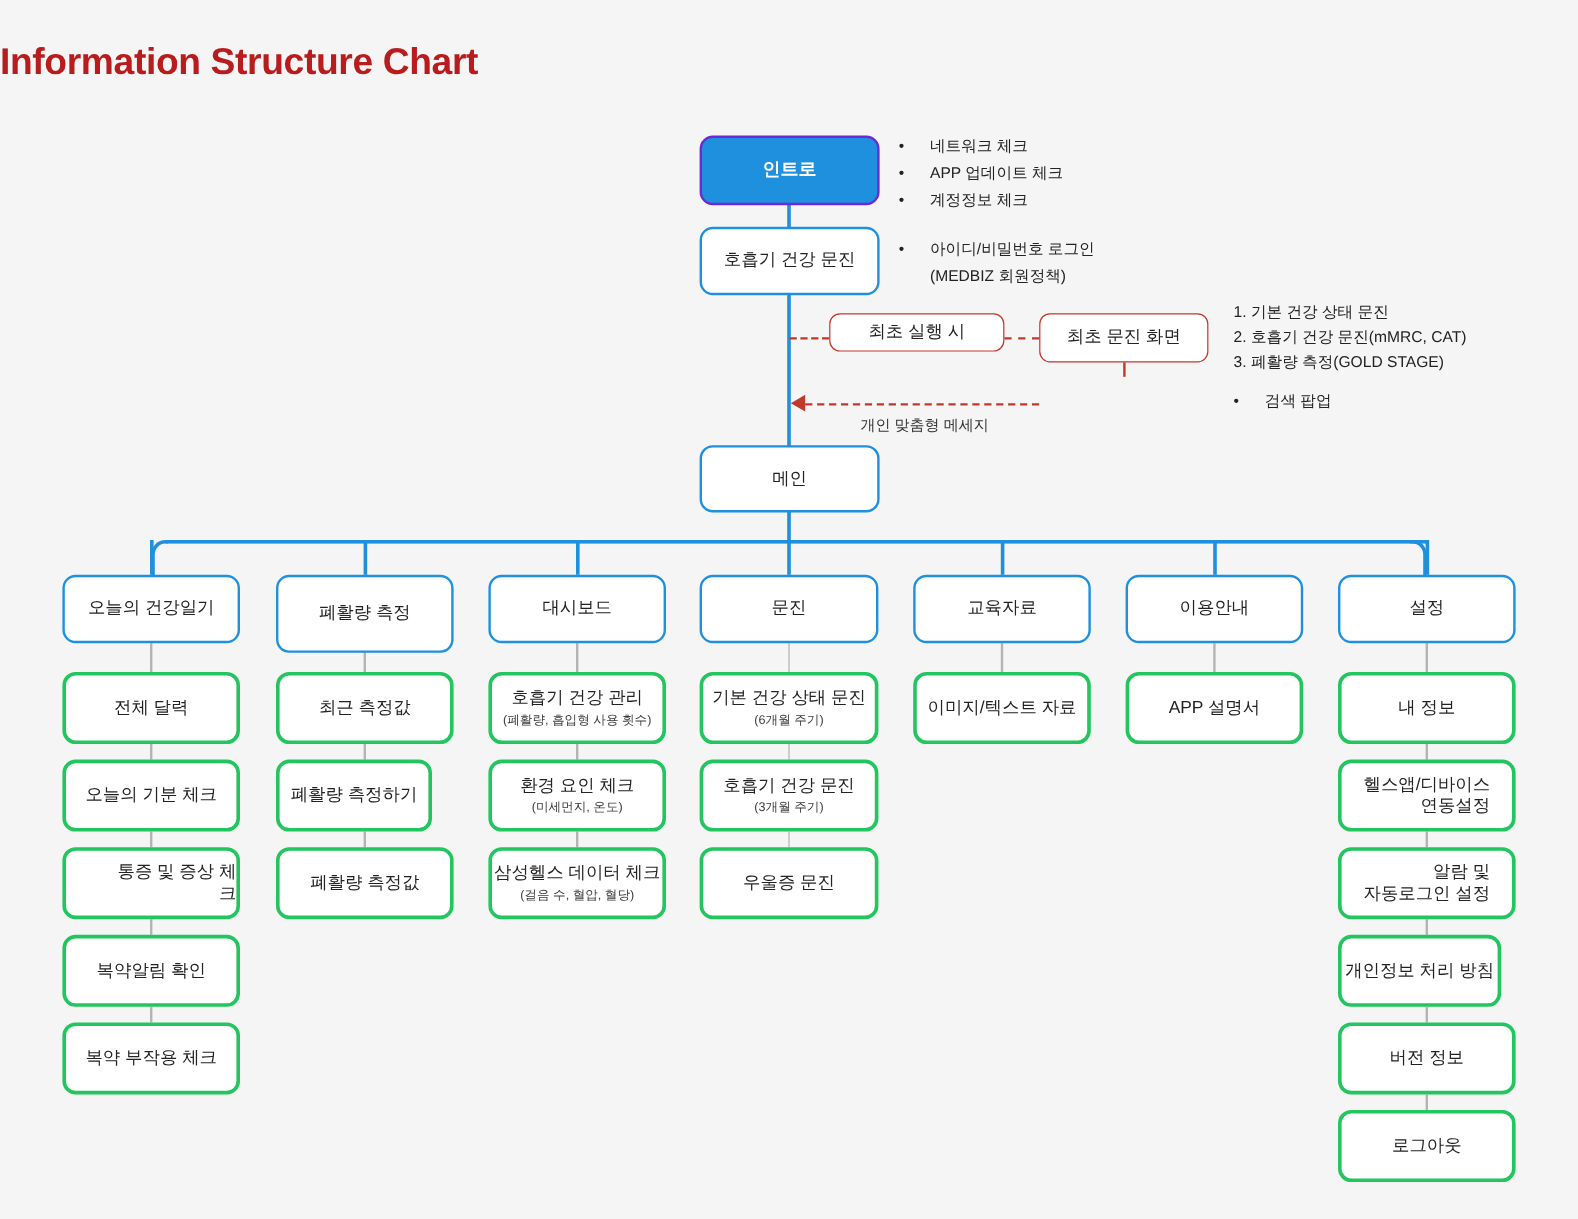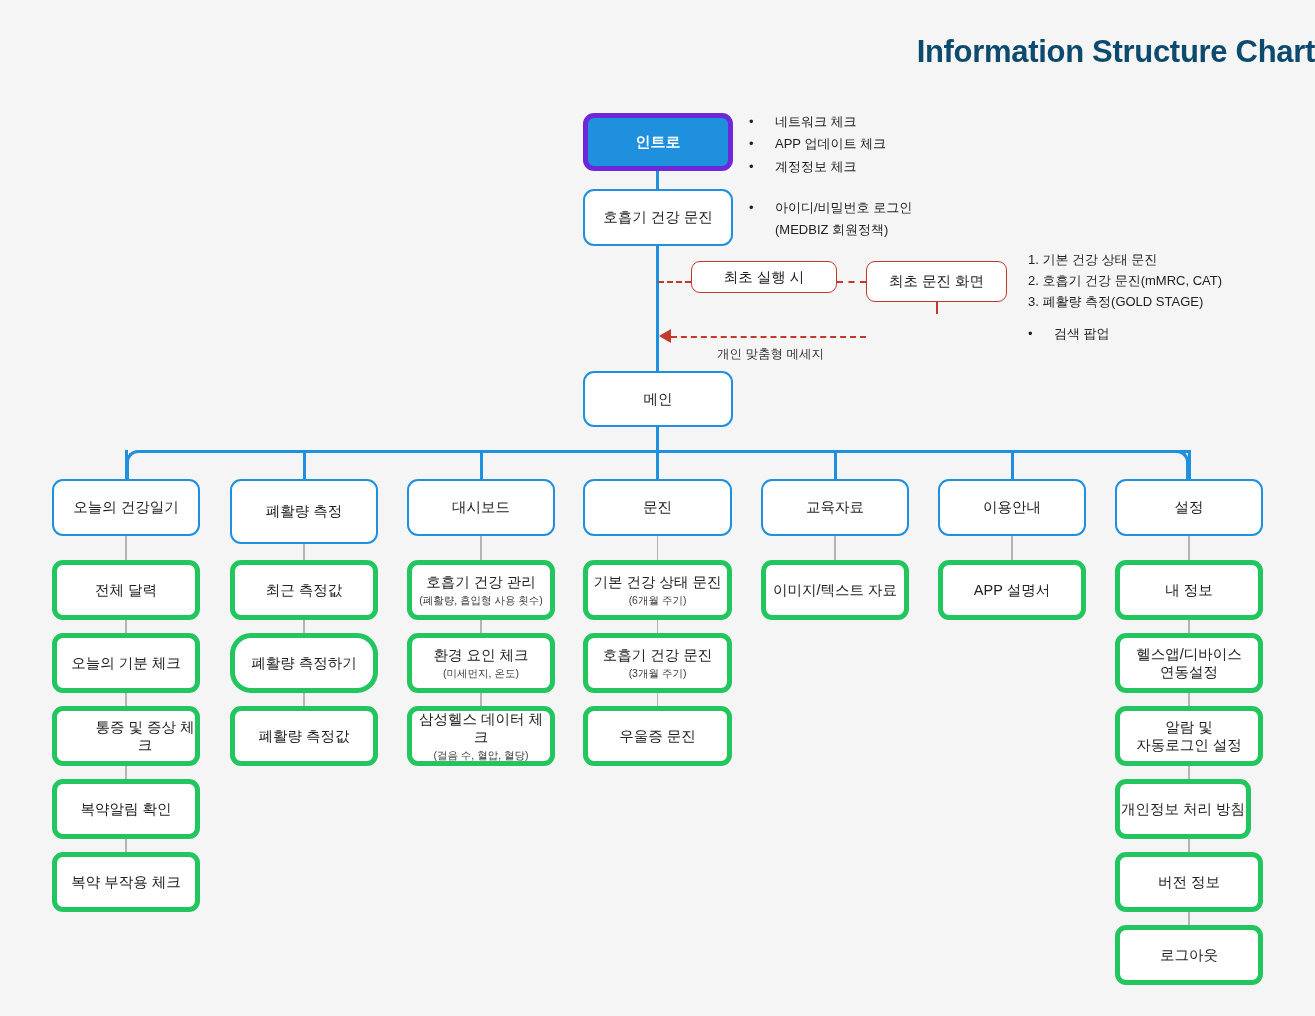--- a/index.html
+++ b/index.html
@@ -7,42 +7,42 @@
     width: 1315px; height: 1016px;
     background: #f5f5f5;
     font-family: "Liberation Sans", "DejaVu Sans", sans-serif;
     color: #1a1a1a;
     overflow: hidden;
   }
   #stage { position: relative; width: 1315px; height: 1016px; }
 
   .title {
     position: absolute; left: 0; top: 34px; width: 1315px;
-    text-align: right; font-size: 31px; font-weight: bold;
-    letter-spacing: -0.3px; color: #0c4a6e;
+    text-align: left; font-size: 31px; font-weight: bold;
+    letter-spacing: -0.3px; color: #b91c1c;
   }
 
   
   .node {
     position: absolute;
     display: flex; flex-direction: column;
     align-items: center; justify-content: center;
     text-align: center; background: #ffffff;
     border-radius: 11px; line-height: 1.25;
     font-size: 14.5px; color: #222;
     z-index: 3;
   }
   .node .sub { font-size: 10.5px; color: #3b3b3b; margin-top: 2px; }
 
   .node.blue-fill {
-    background: #1f90de; border: 5px solid #6d28d9;
+    background: #1f90de; border: 2px solid #6d28d9;
     color: #ffffff; font-weight: bold; font-size: 15px;
   }
   .node.blue-out { border: 2px solid #1f90de; }
-  .node.gray-out { border: 5px solid #22c55e; }
+  .node.gray-out { border: 3px solid #22c55e; text-align: right; }
   .node.red-out  { border: 1.6px solid #c0392b; border-radius: 9px; }
 
   
   .ln { position: absolute; z-index: 1; }
   .ln.v-blue { width: 3px; background: #1f90de; }
   .ln.h-blue { height: 3px; background: #1f90de; }
   .ln.v-gray { width: 1.5px; background: #b4b4b4; }
 
   
   .elbow {
@@ -212,21 +212,21 @@
         <span>복약 부작용 체크</span>
       </div>
       <div class="node blue-out" style="left: 230px; top: 479px; width: 148px; height: 65px;">
         <span>폐활량 측정</span>
       </div>
       <div class="ln v-gray" style="left: 303.25px; top: 536px; height: 24px;"></div>
       <div class="node gray-out" style="left: 230px; top: 560px; width: 148px; height: 60px;">
         <span>최근 측정값</span>
       </div>
       <div class="ln v-gray" style="left: 303.25px; top: 620px; height: 13px;"></div>
-      <div class="node gray-out" style="left: 230px; top: 633px; width: 148px; height: 60px; border-radius: 21px;">
+      <div class="node gray-out" style="left: 230px; top: 633px; width: 130px; height: 60px;">
         <span>폐활량 측정하기</span>
       </div>
       <div class="ln v-gray" style="left: 303.25px; top: 693px; height: 13px;"></div>
       <div class="node gray-out" style="left: 230px; top: 706px; width: 148px; height: 60px;">
         <span>폐활량 측정값</span>
       </div>
       <div class="node blue-out" style="left: 407px; top: 479px; width: 148px; height: 57px;">
         <span>대시보드</span>
       </div>
       <div class="ln v-gray" style="left: 480.25px; top: 536px; height: 24px;"></div>

